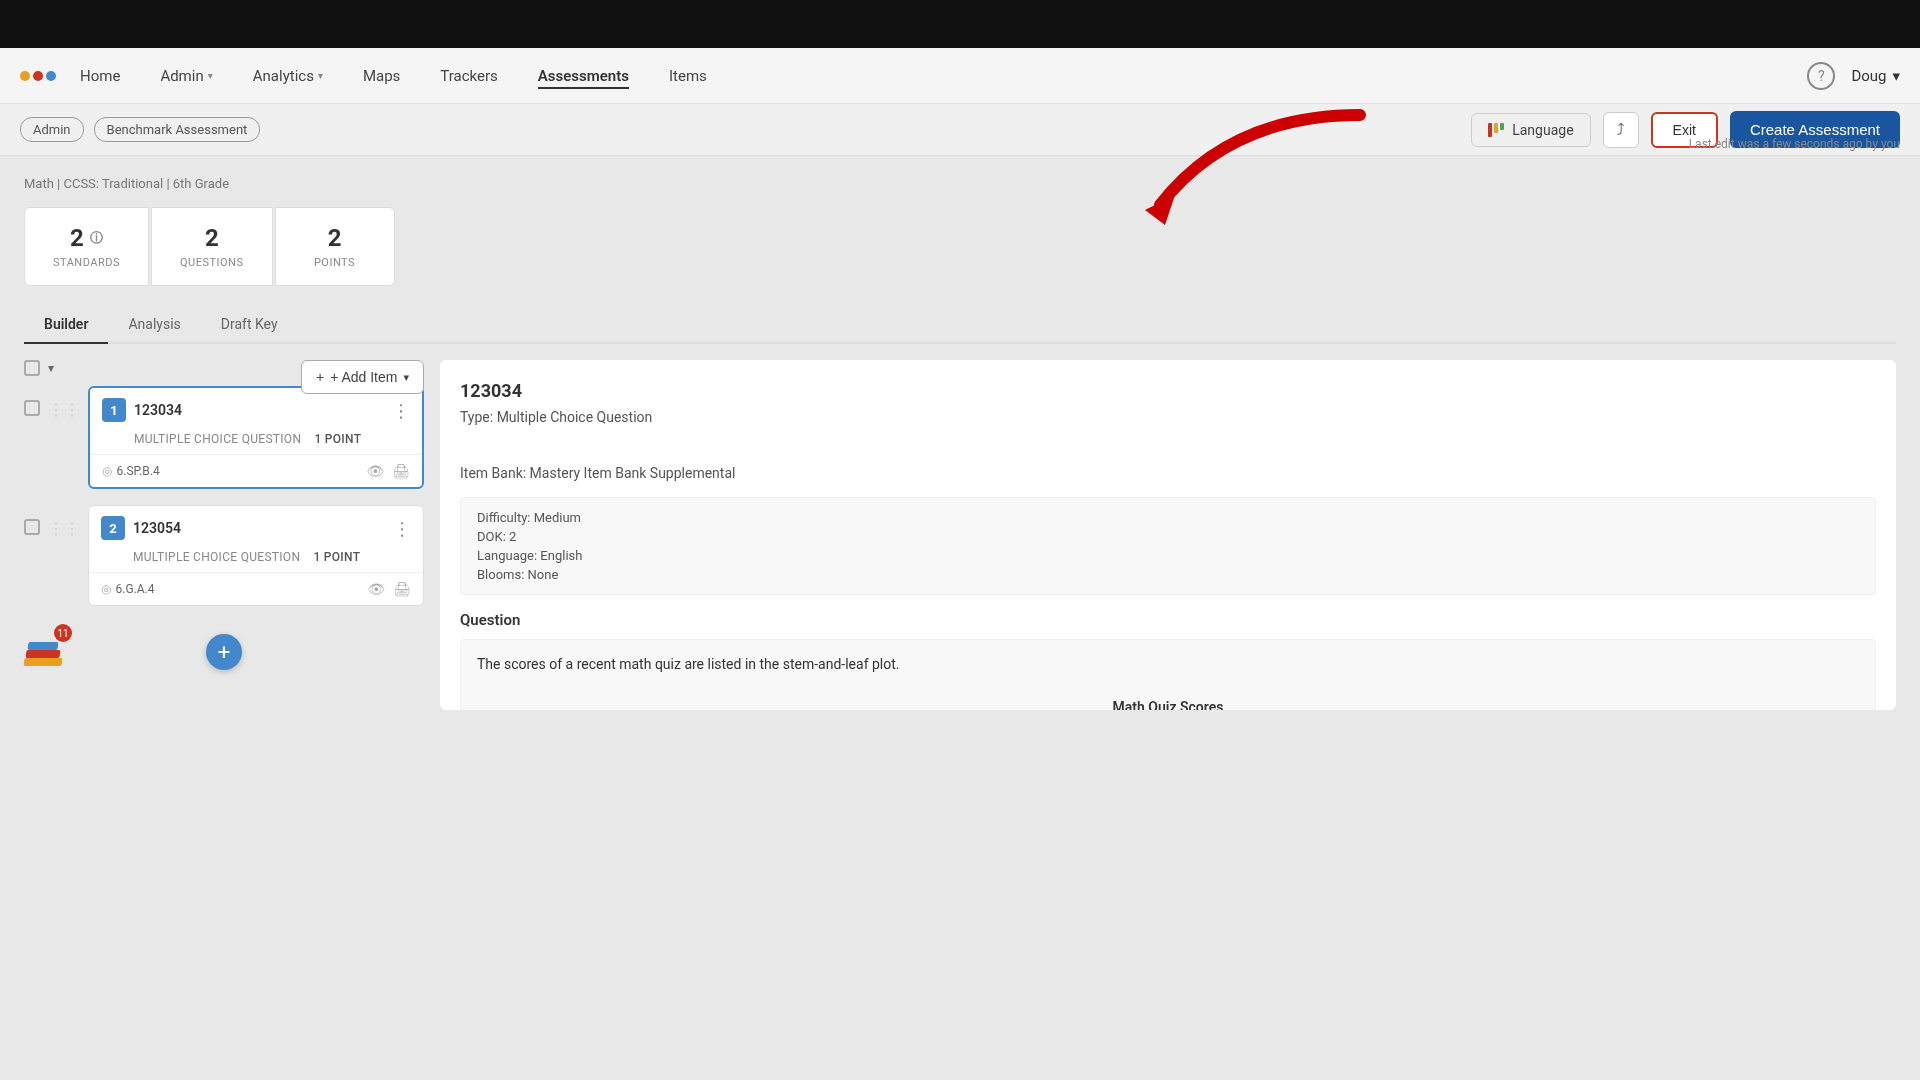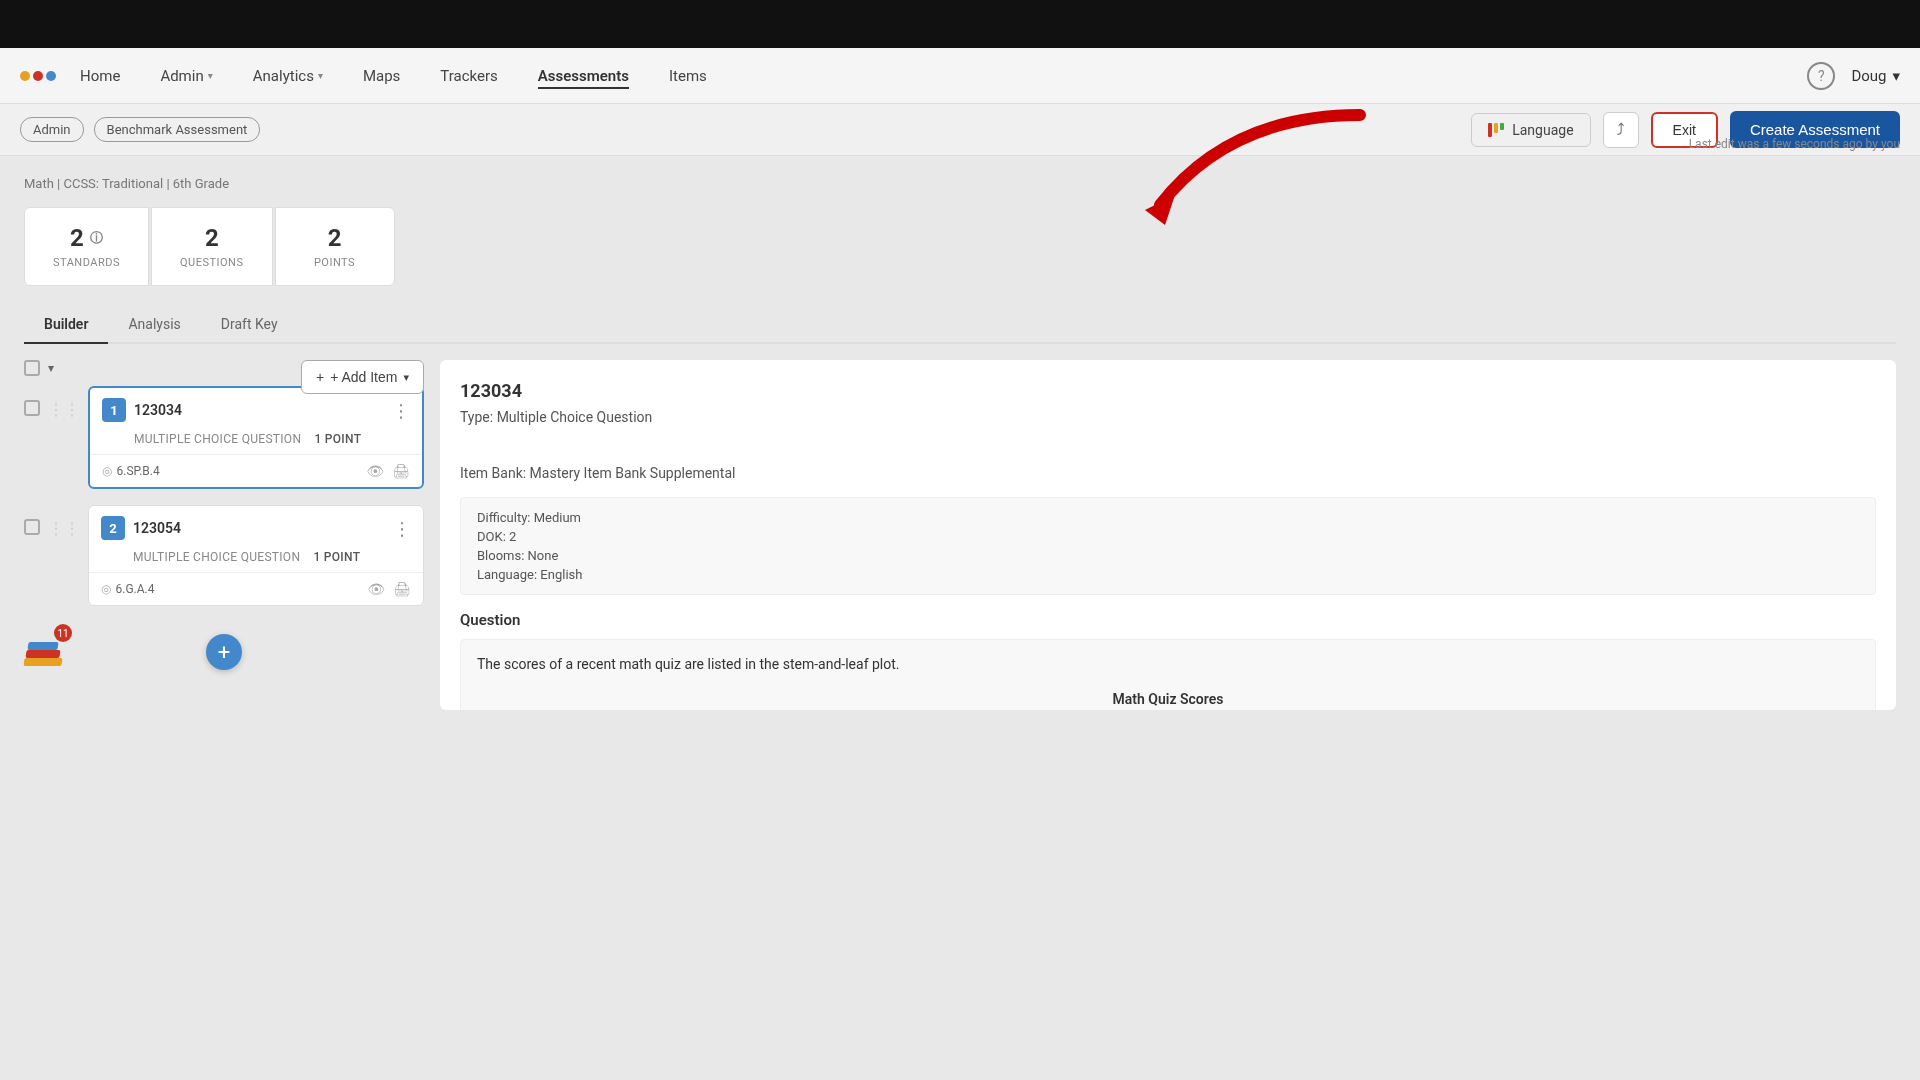--- a/index.html
+++ b/index.html
@@ -563,21 +563,21 @@
     .detail-question-box {
       background: #f8f8f8;
       border: 1px solid #eee;
       border-radius: 4px;
       padding: 16px;
     }
 
     .detail-question-text {
       font-size: 14px;
       color: #333;
-      margin-bottom: 19px;
+      margin-bottom: 27px;
     }
 
     .detail-question-subtitle {
       font-size: 14px;
       font-weight: 600;
       color: #333;
       text-align: center;
     }
 
     
@@ -777,22 +777,22 @@
       </div>
     </div>
 
     <div class="right-panel">
       <div class="detail-id">123034</div>
       <div class="detail-type">Type: Multiple Choice Question</div>
       <div class="detail-bank">Item Bank: Mastery Item Bank Supplemental</div>
       <div class="detail-meta-box">
         <div class="detail-meta-row">Difficulty: Medium</div>
         <div class="detail-meta-row">DOK: 2</div>
+        <div class="detail-meta-row">Language: English</div>
         <div class="detail-meta-row">Blooms: None</div>
-        <div class="detail-meta-row">Language: English</div>
       </div>
       <div class="detail-question-label">Question</div>
       <div class="detail-question-box">
         <div class="detail-question-text">The scores of a recent math quiz are listed in the stem-and-leaf plot.</div>
         <div class="detail-question-subtitle">Math Quiz Scores</div>
       </div>
     </div>
   </div>
 </div>
 

